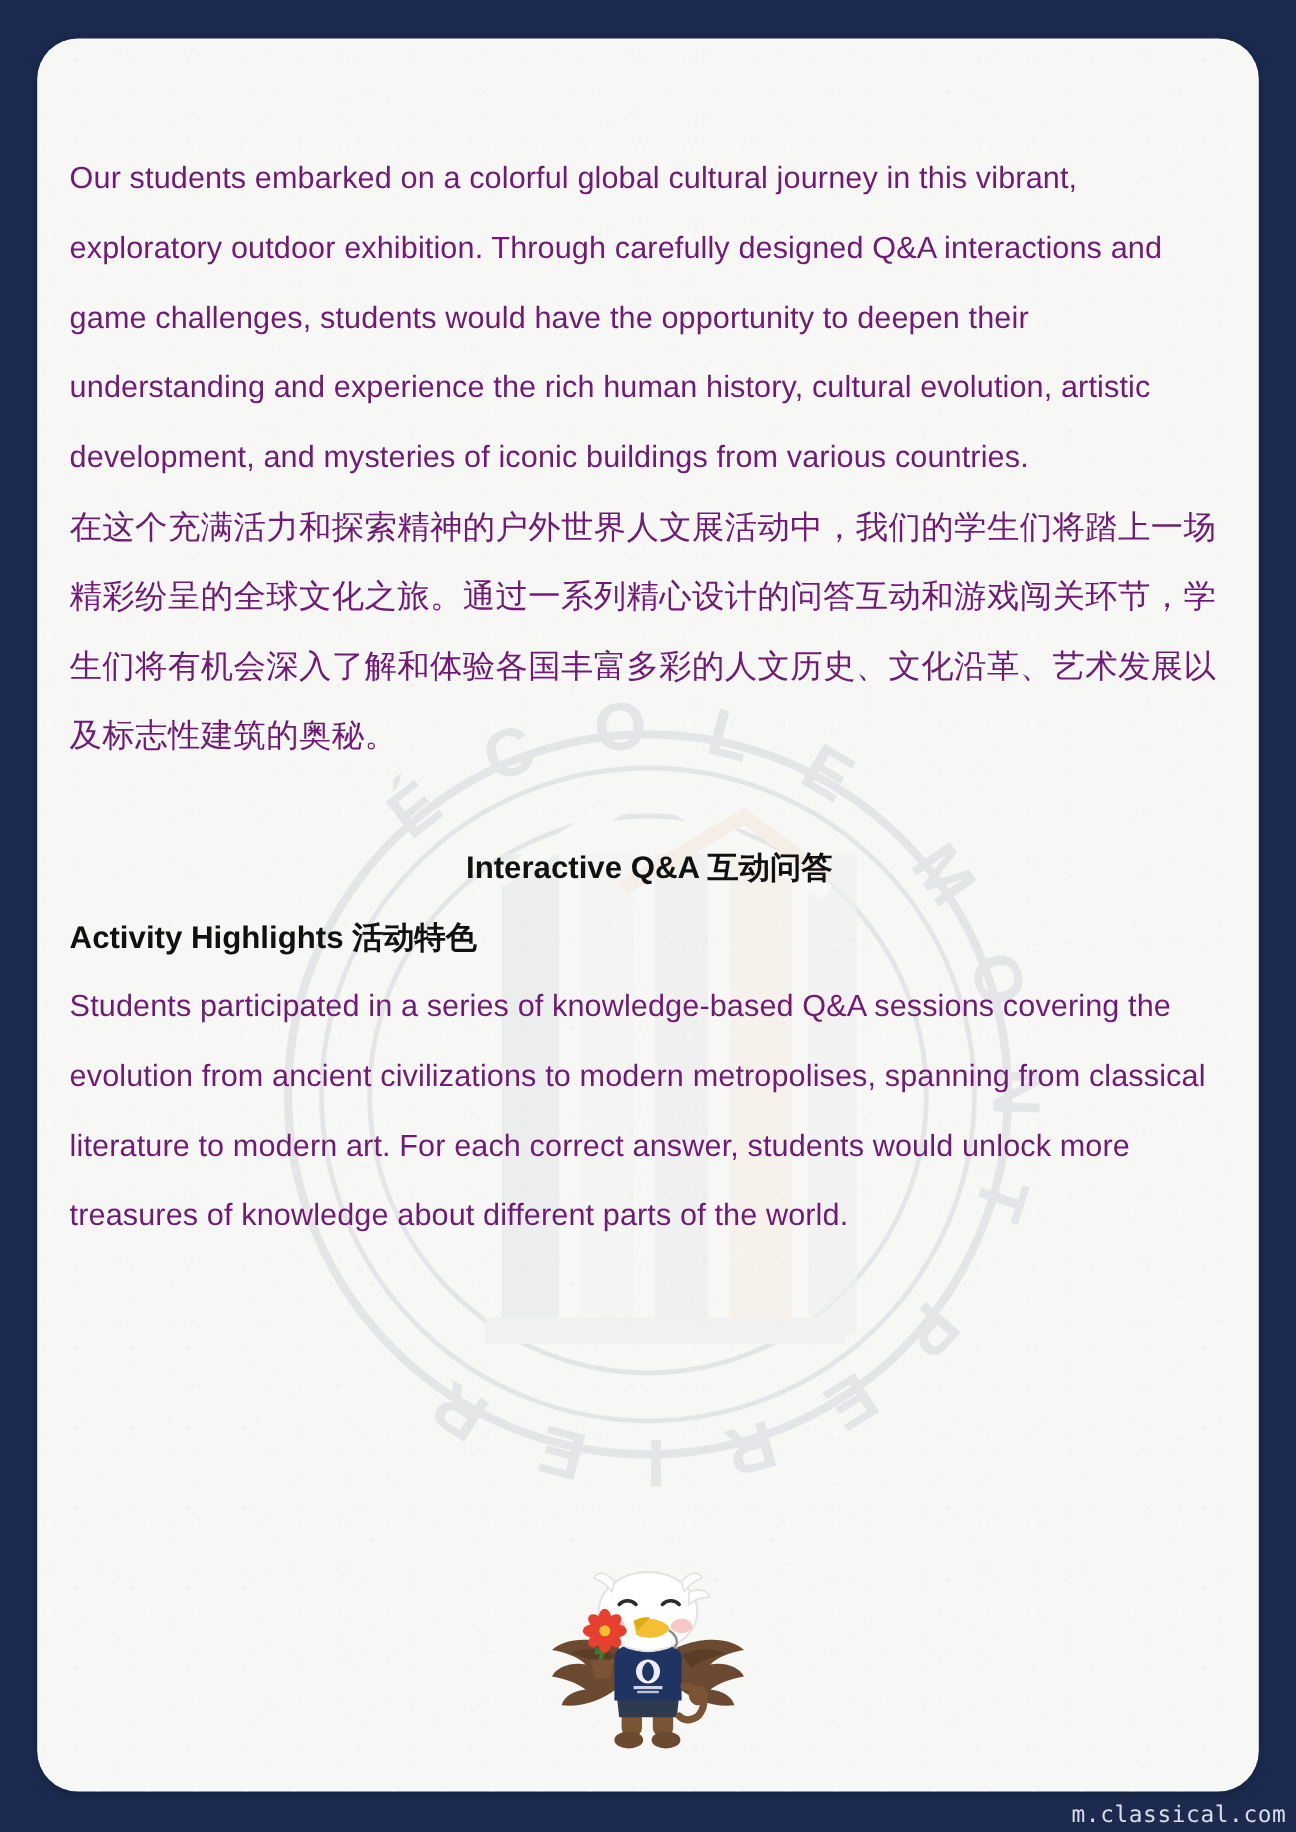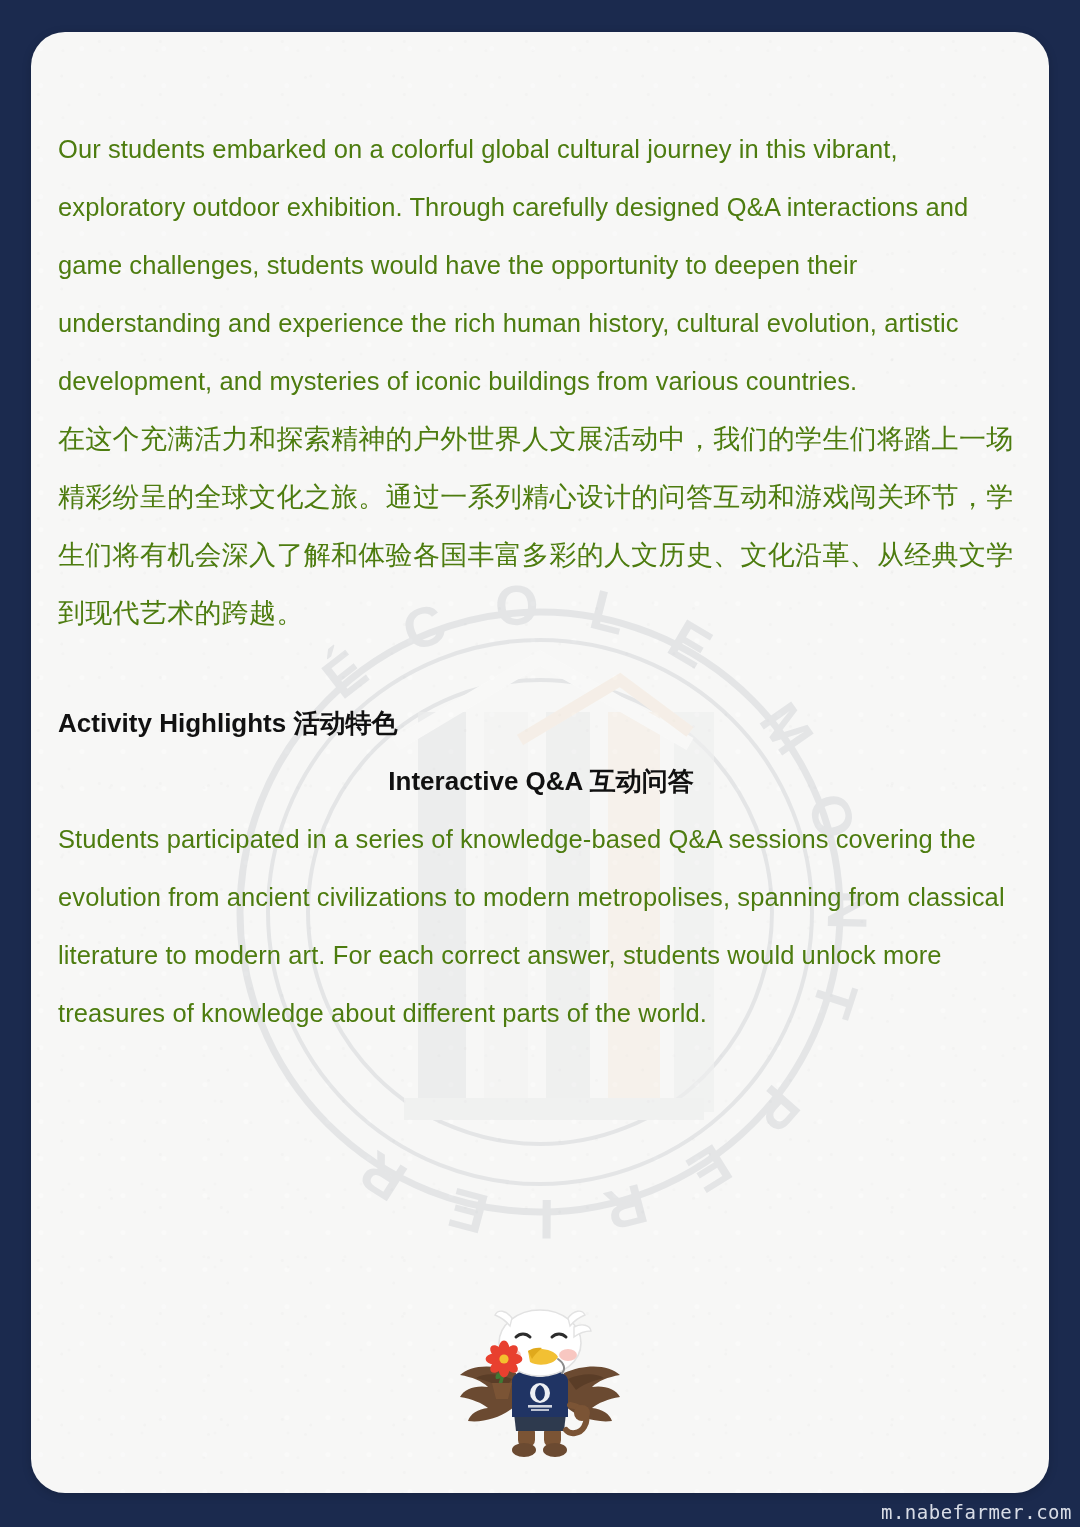--- a/index.html
+++ b/index.html
@@ -67,21 +67,21 @@
   
   #content {
     position: absolute;
     left: 27px;
     top: 88px;
     width: 966px;
   }
 
   p.para {
     margin: 0;
-    color: #4d7c0f;
+    color: #701a75;
     font-size: 25.5px;
     line-height: 58px;
     letter-spacing: .1px;
     position: relative;
     z-index: 2;
   }
   p.para.en { font-size: 25.5px; }
   p.para.cn {
     font-size: 27px;
     line-height: 58px;
@@ -162,27 +162,27 @@
           <path d="M 330 178 L 430 118 L 500 170" fill="none" stroke="#efcfae" stroke-width="12"></path>
           <rect x="214" y="536" width="300" height="22" fill="#d8dadd"></rect>
         </g>
       </svg>
     </div>
 
     <div id="content">
 
       <p class="para en">Our students embarked on a colorful global cultural journey in this vibrant, exploratory outdoor exhibition. Through carefully designed Q&amp;A interactions and game challenges, students would have the opportunity to deepen their understanding and experience the rich human history, cultural evolution, artistic development, and mysteries of iconic buildings from various countries.</p>
 
-      <p class="para cn">在这个充满活力和探索精神的户外世界人文展活动中，我们的学生们将踏上一场精彩纷呈的全球文化之旅。通过一系列精心设计的问答互动和游戏闯关环节，学生们将有机会深入了解和体验各国丰富多彩的人文历史、文化沿革、从经典文学到现代艺术的跨越。</p>
+      <p class="para cn">在这个充满活力和探索精神的户外世界人文展活动中，我们的学生们将踏上一场精彩纷呈的全球文化之旅。通过一系列精心设计的问答互动和游戏闯关环节，学生们将有机会深入了解和体验各国丰富多彩的人文历史、文化沿革、艺术发展以及标志性建筑的奥秘。</p>
 
       <div class="gap-lg"></div>
 
+      <h3 class="heading center">Interactive Q&amp;A 互动问答</h3>
+
       <h3 class="heading">Activity Highlights 活动特色</h3>
-
-      <h3 class="heading center">Interactive Q&amp;A 互动问答</h3>
 
       <p class="para en">Students participated in a series of knowledge-based Q&amp;A sessions covering the evolution from ancient civilizations to modern metropolises, spanning from classical literature to modern art. For each correct answer, students would unlock more treasures of knowledge about different parts of the world.</p>
 
 
     </div>
 
     <div id="mascot-wrap">
       <svg id="mascot" viewBox="0 0 172 158" xmlns="http://www.w3.org/2000/svg">
 
         <g>
@@ -253,15 +253,15 @@
             <circle cx="0" cy="0" r="4.6" fill="#f4c02e"></circle>
           </g>
 
           <path d="M38 76 L58 76 L54 92 L42 92 Z" fill="#7b5435"></path>
         </g>
       </svg>
     </div>
 
   </div>
 
-  <div id="site-watermark">m.nabefarmer.com</div>
+  <div id="site-watermark">m.classical.com</div>
 
 </div>
 
 </body></html>

